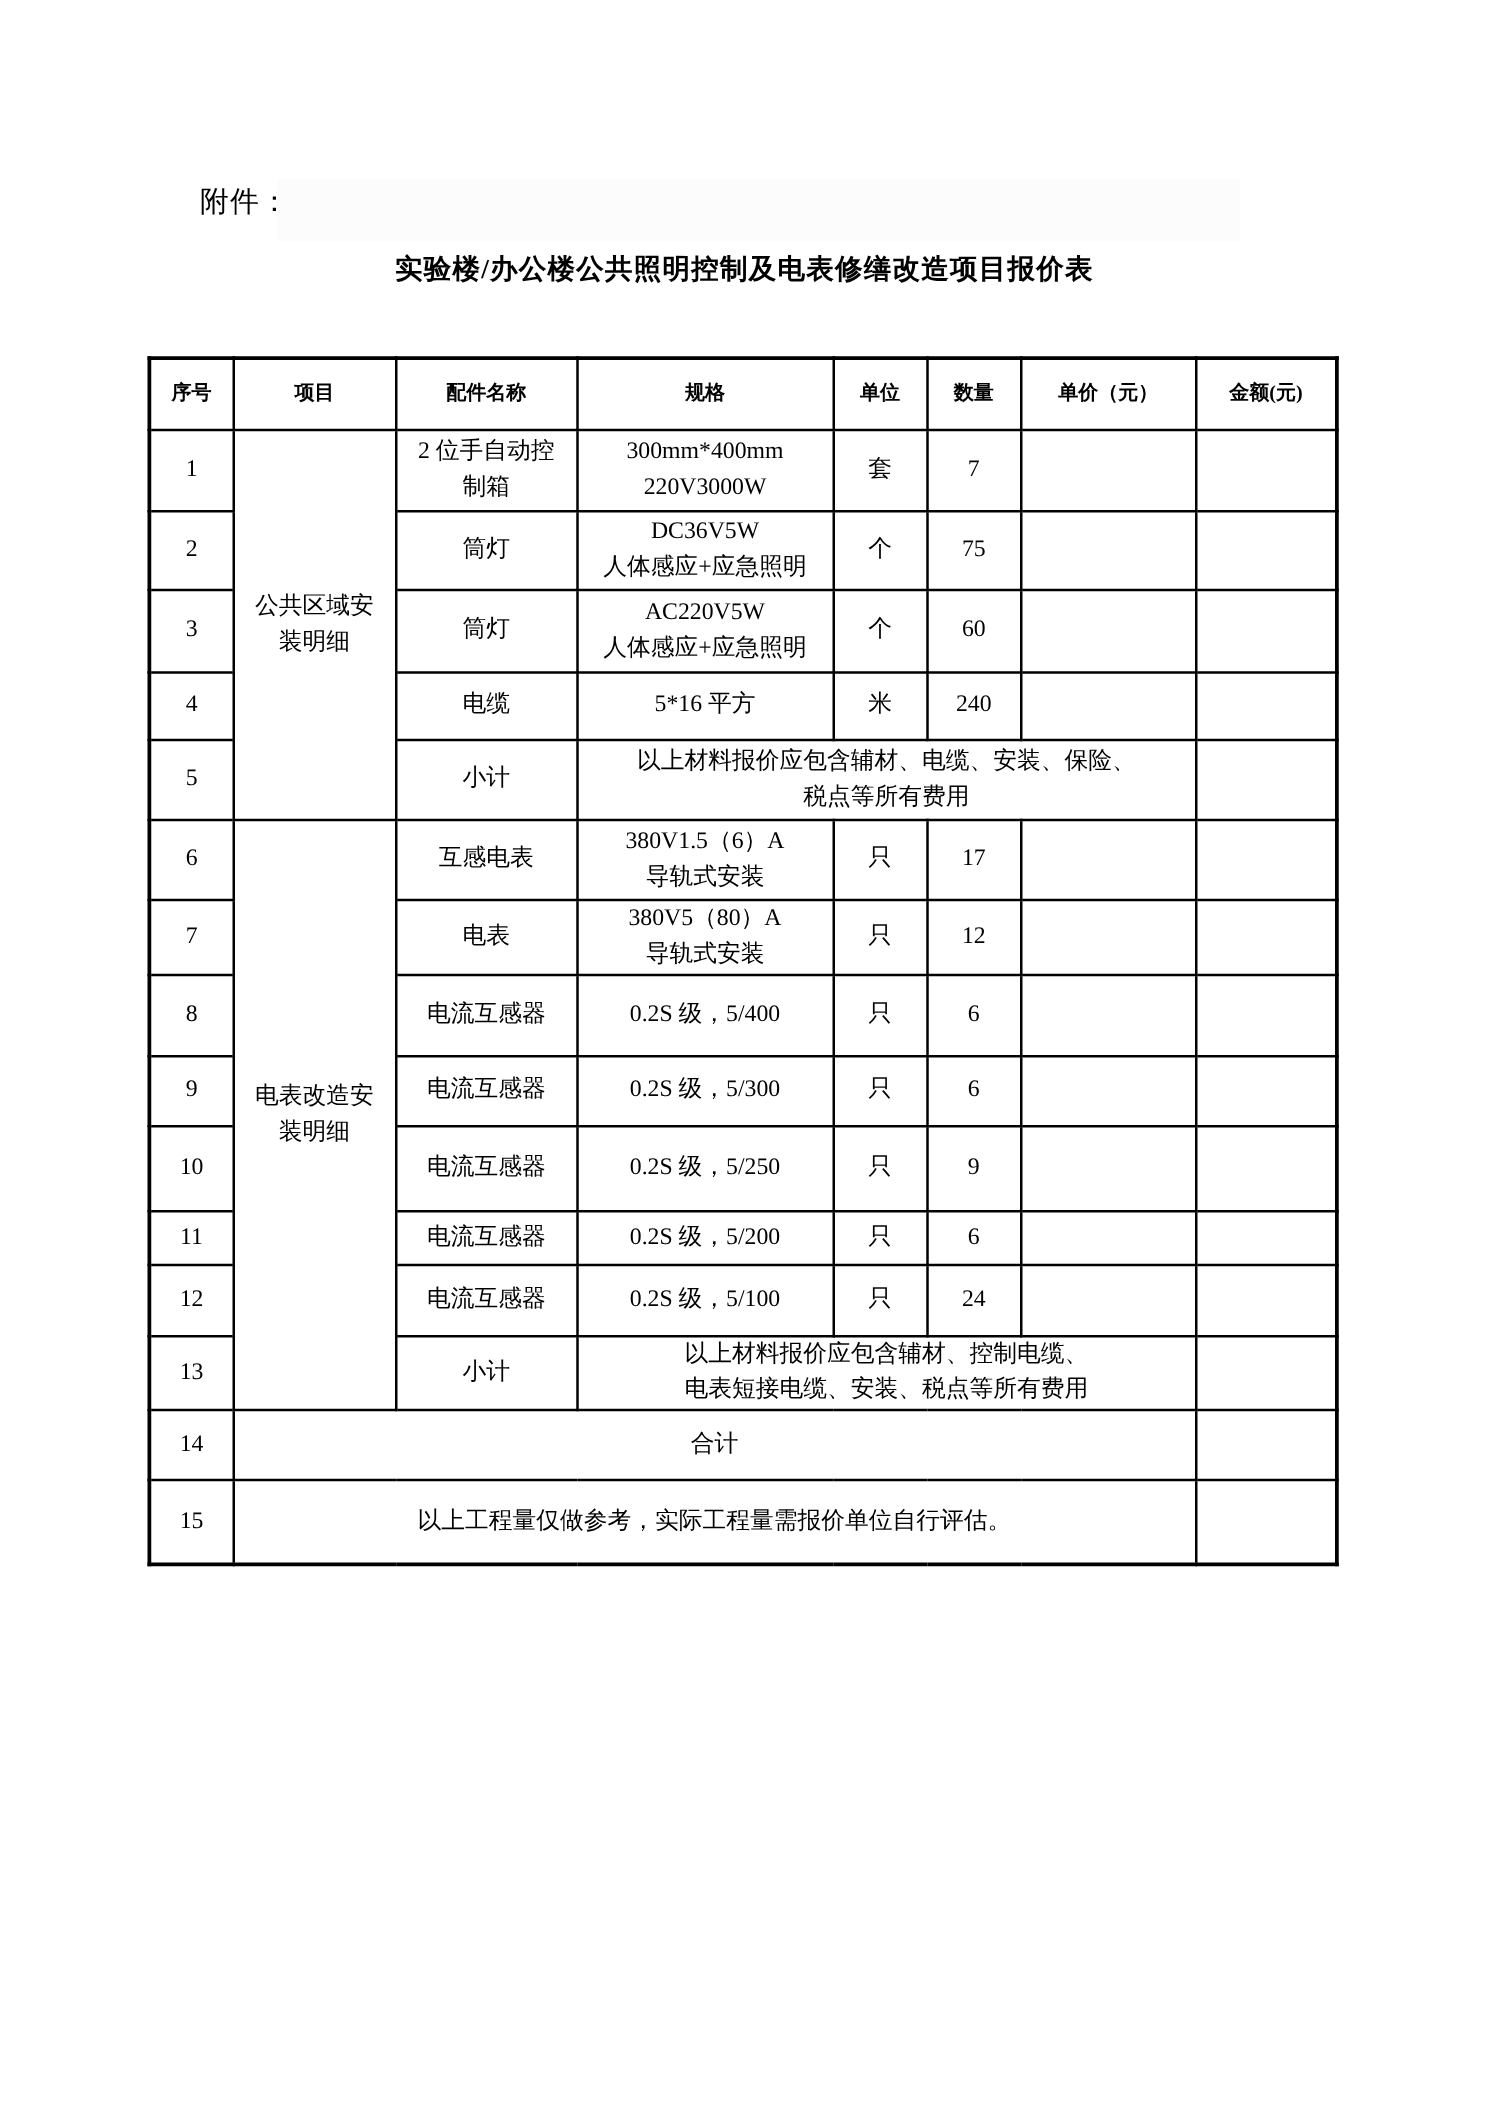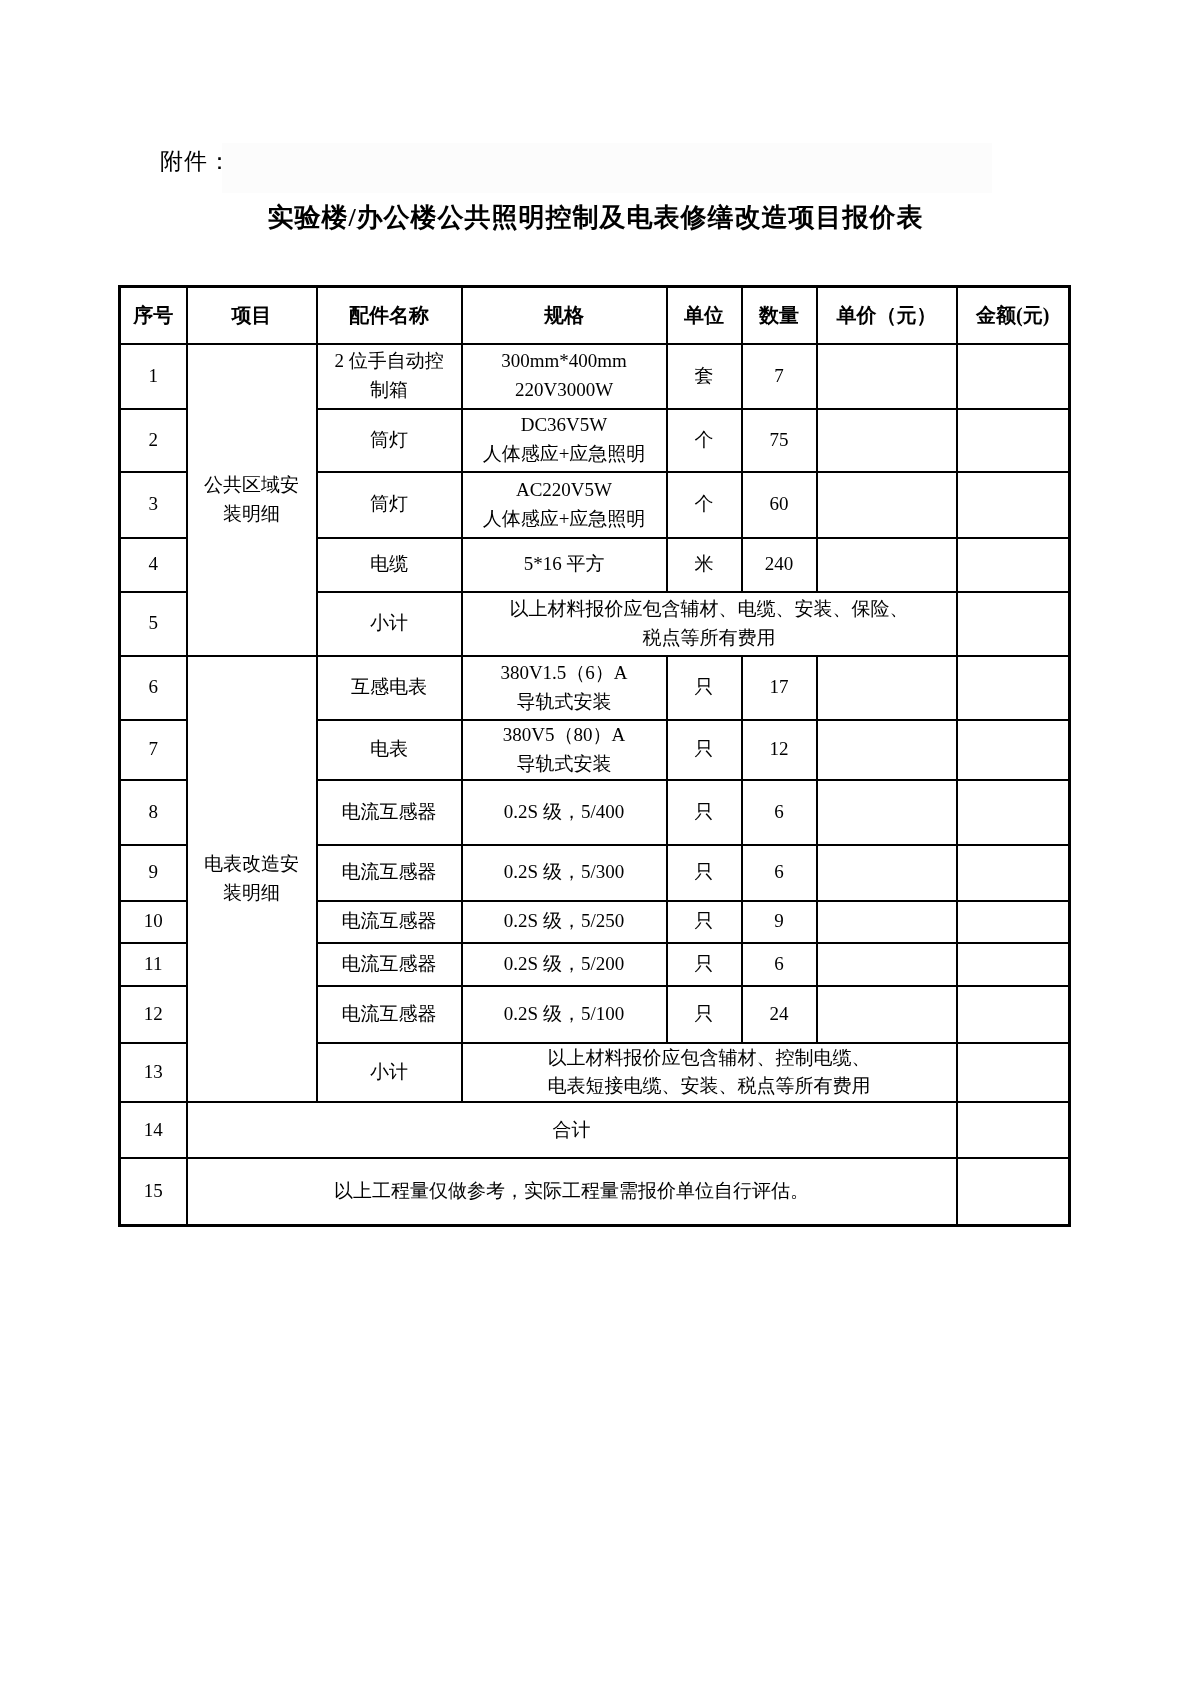--- a/index.html
+++ b/index.html
@@ -14,37 +14,37 @@
   .scan-band{
     position:absolute;left:222px;top:143px;width:770px;height:50px;
     background:#fcfcfc;
   }
   .attachment{
     position:absolute;left:160px;top:146px;
     font-size:23px;letter-spacing:1px;
   }
   .doc-title{
     position:absolute;left:0;top:200px;width:1191px;
-    text-align:center;font-size:26px;font-weight:700;letter-spacing:1px;
+    text-align:center;font-size:22px;font-weight:700;letter-spacing:1px;
   }
   table.quote{
     position:absolute;left:118px;top:285px;width:950px;
     border-collapse:collapse;table-layout:fixed;
     border:3px solid #000;
   }
   table.quote th,table.quote td{
     border:2px solid #000;
     text-align:center;vertical-align:middle;
     font-size:19px;line-height:1.52;
     white-space:pre-line;
     padding:0 4px;
     font-weight:400;
     overflow:hidden;
   }
-  table.quote th{font-weight:700;font-size:20px;font-family:Liberation Serif, serif;}
+  table.quote th{font-weight:700;font-size:16px;font-family:Liberation Serif, serif;}
   td.group{font-weight:700;font-size:20px;line-height:1.6;}
 </style>
 </head>
 <body>
 
 <div class="page">
 
   <div class="scan-band"></div>
 
   <div class="attachment">附件：</div>
@@ -166,21 +166,21 @@
     <tr style="height:56px">
       <td>9</td>
       <td>电流互感器</td>
       <td>0.2S 级，5/300</td>
       <td>只</td>
       <td>6</td>
       <td></td>
       <td></td>
     </tr>
 
-    <tr style="height:42px">
+    <tr style="height:68px">
       <td>10</td>
       <td>电流互感器</td>
       <td>0.2S 级，5/250</td>
       <td>只</td>
       <td>9</td>
       <td></td>
       <td></td>
     </tr>
 
     <tr style="height:43px">

